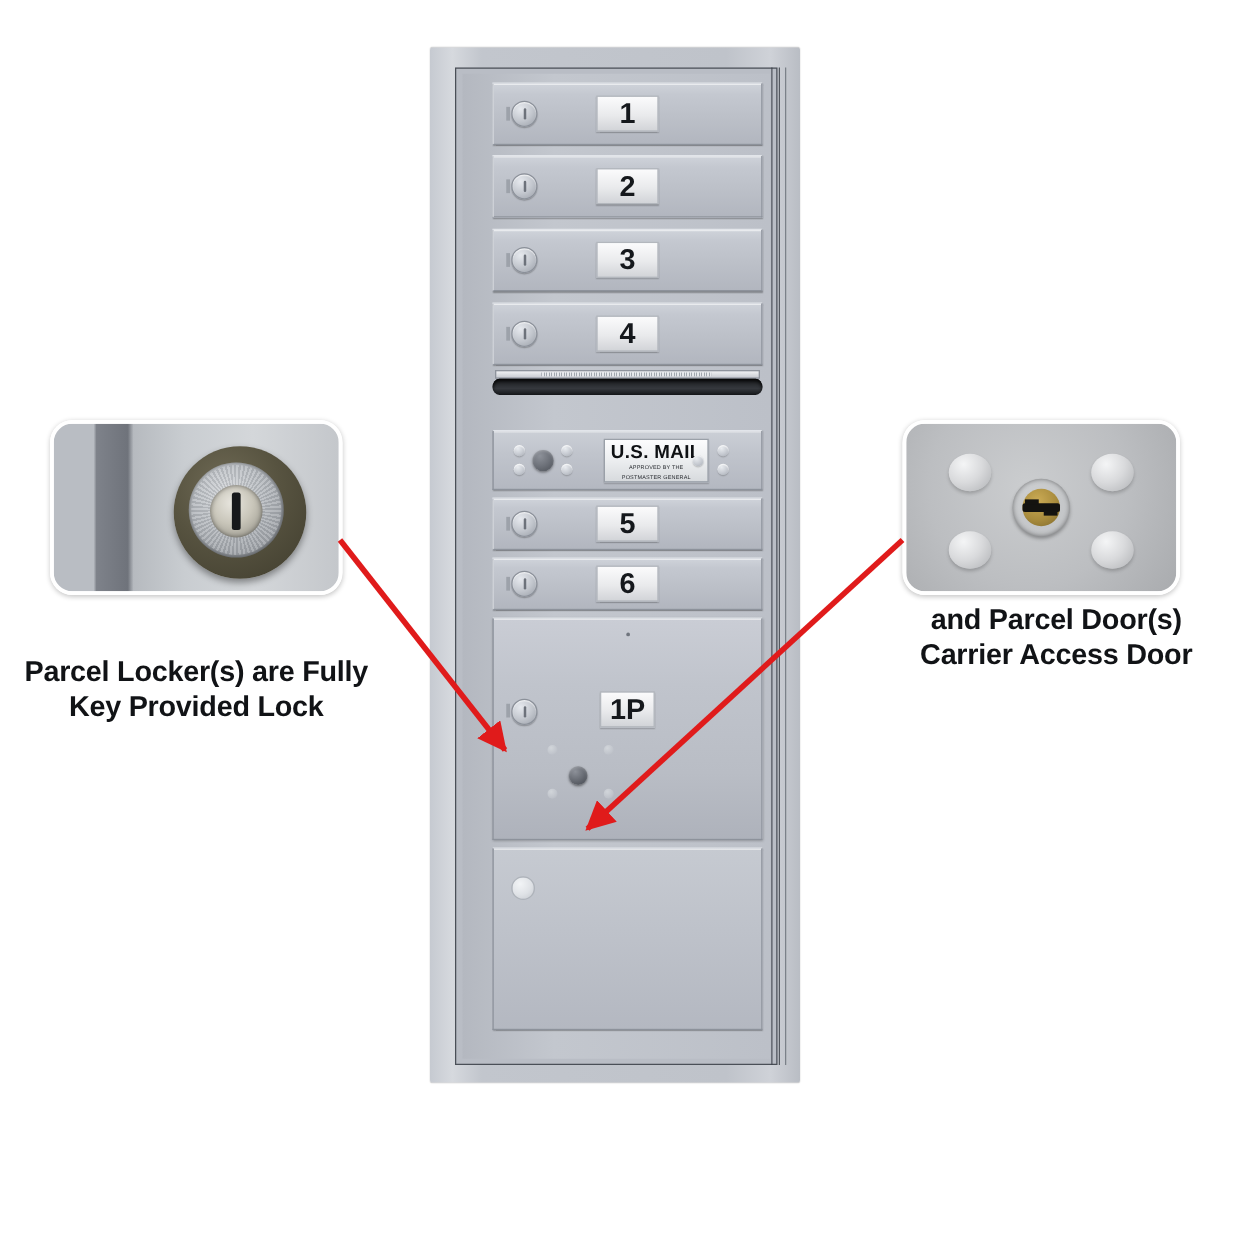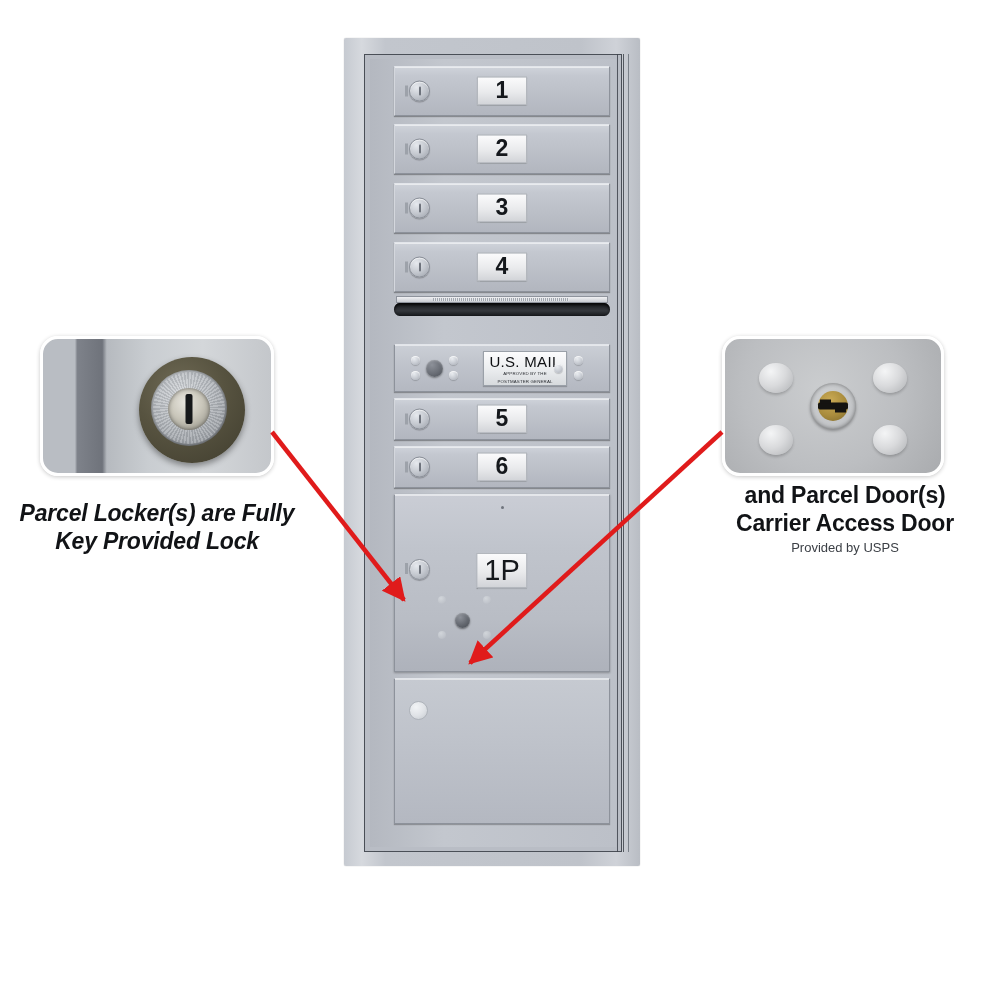--- a/index.html
+++ b/index.html
@@ -211,21 +211,21 @@
     border: 1px solid #9aa0a8;
     box-sizing: border-box;
     text-align: center;
     overflow: hidden;
     box-shadow: 0 1px 1px rgba(0,0,0,.2);
   }
   .placard .pl-main {
     display: block;
     margin-top: 2px;
     font-size: 15px;
-    font-weight: 400;
+    font-weight: 700;
     letter-spacing: .3px;
     color: #0e1013;
     line-height: 1;
   }
   .placard .pl-sub {
     display: block;
     font-size: 4.4px;
     letter-spacing: .15px;
     color: #2a2d32;
     line-height: 1.45;
@@ -269,22 +269,22 @@
   .parcel-door .p-notch {
     position:absolute; left:10px; top:68px;
     width:3px; height:11px; background:#9da2aa;
   }
   .parcel-door .p-numtile {
     position: absolute;
     left: 50%;
     top: 58px;
     transform: translateX(-50%);
     padding: 1px 7px 2px;
-    font-size: 29px;
-    font-weight: 400;
+    font-size: 23px;
+    font-weight: 700;
     color: #15181c;
     background: linear-gradient(180deg,#fbfbfc 0%, #e9eaec 55%, #d2d4d8 100%);
     border: 1px solid #b3b7bd;
     box-shadow: 0 1px 1px rgba(0,0,0,.22);
     line-height: 1.05;
   }
   .parcel-door .p-arrowlock {
     position: absolute;
     left: 60px;
     top: 118px;
@@ -448,21 +448,21 @@
   .callout-text {
     position: absolute;
     text-align: center;
     color: #111316;
     font-family: "Liberation Sans", sans-serif;
     font-weight: 700;
     font-size: 23px;
     line-height: 1.2;
     letter-spacing: -.2px;
   }
-  #text-left  { left: 12px;  top: 500px; width: 290px; font-style: italic; }
+  #text-left  { left: 12px;  top: 524px; width: 290px; }
   #text-right { left: 700px; top: 482px; width: 290px; }
   .callout-sub {
     display: block;
     margin-top: 3px;
     font-size: 13px;
     font-weight: 400;
     color: #3c4046;
     letter-spacing: 0;
   }
 
@@ -582,21 +582,20 @@
 </div>
 
 <div class="callout-text" id="text-left">
   <div>Parcel Locker(s) are Fully</div>
   <div>Key Provided Lock</div>
 </div>
 
 <div class="callout-text" id="text-right">
   <div>and Parcel Door(s)</div>
   <div>Carrier Access Door</div>
-  <span class="callout-sub">Provided by USPS</span>
 </div>
 
 <svg id="arrow-layer" viewBox="0 0 1000 1000" width="1000" height="1000">
   <defs>
     <marker id="ah" viewBox="0 0 10 10" refX="9" refY="5" markerWidth="5.2" markerHeight="5.2" orient="auto-start-reverse">
       <path d="M 0 0 L 10 5 L 0 10 z" fill="#e01b1b"></path>
     </marker>
   </defs>
   <line x1="272" y1="432" x2="404" y2="600" stroke="#e01b1b" stroke-width="4.5" marker-end="url(#ah)"></line>
   <line x1="722" y1="432" x2="470" y2="663" stroke="#e01b1b" stroke-width="4.5" marker-end="url(#ah)"></line>

